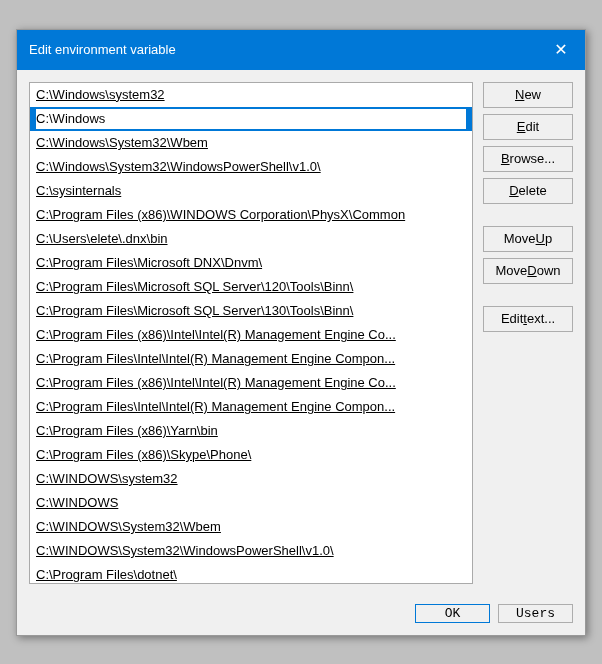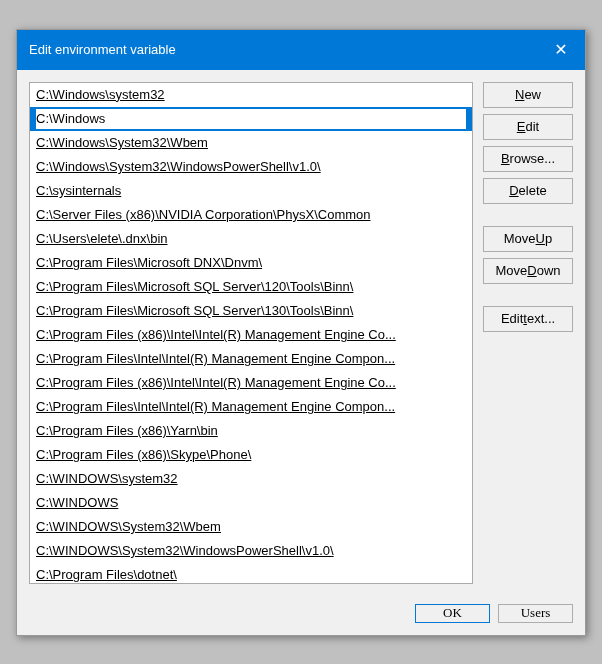--- a/index.html
+++ b/index.html
@@ -115,21 +115,21 @@
       padding: 8px 12px 12px 12px;
       display: flex;
       justify-content: flex-end;
       gap: 8px;
     }
     .btn-footer {
       width: 75px;
       height: 19px;
       background: #f0f0f0;
       border: 1px solid #adadad;
-      font-family: Liberation Serif, serif;
+      font-family: Liberation Mono, monospace;
       font-size: 13px;
       cursor: pointer;
       display: flex;
       align-items: center;
       justify-content: center;
     }
     .btn-ok {
       border: 1px solid #0078d7;
     }
     
@@ -163,21 +163,21 @@
 
         <div class="list-item">C:\Windows\system32</div>
 
         <div class="list-item selected">
           <input class="edit-input" type="text" value="C:\Windows" style="">
         </div>
 
         <div class="list-item">C:\Windows\System32\Wbem</div>
         <div class="list-item">C:\Windows\System32\WindowsPowerShell\v1.0\</div>
         <div class="list-item">C:\sysinternals</div>
-        <div class="list-item">C:\Server Files (x86)\NVIDIA Corporation\PhysX\Common</div>
+        <div class="list-item">C:\Program Files (x86)\WINDOWS Corporation\PhysX\Common</div>
         <div class="list-item">C:\Users\elete\.dnx\bin</div>
         <div class="list-item">C:\Program Files\Microsoft DNX\Dnvm\</div>
         <div class="list-item">C:\Program Files\Microsoft SQL Server\120\Tools\Binn\</div>
         <div class="list-item">C:\Program Files\Microsoft SQL Server\130\Tools\Binn\</div>
         <div class="list-item">C:\Program Files (x86)\Intel\Intel(R) Management Engine Co...</div>
         <div class="list-item">C:\Program Files\Intel\Intel(R) Management Engine Compon...</div>
         <div class="list-item">C:\Program Files (x86)\Intel\Intel(R) Management Engine Co...</div>
         <div class="list-item">C:\Program Files\Intel\Intel(R) Management Engine Compon...</div>
         <div class="list-item">C:\Program Files (x86)\Yarn\bin</div>
         <div class="list-item">C:\Program Files (x86)\Skype\Phone\</div>

